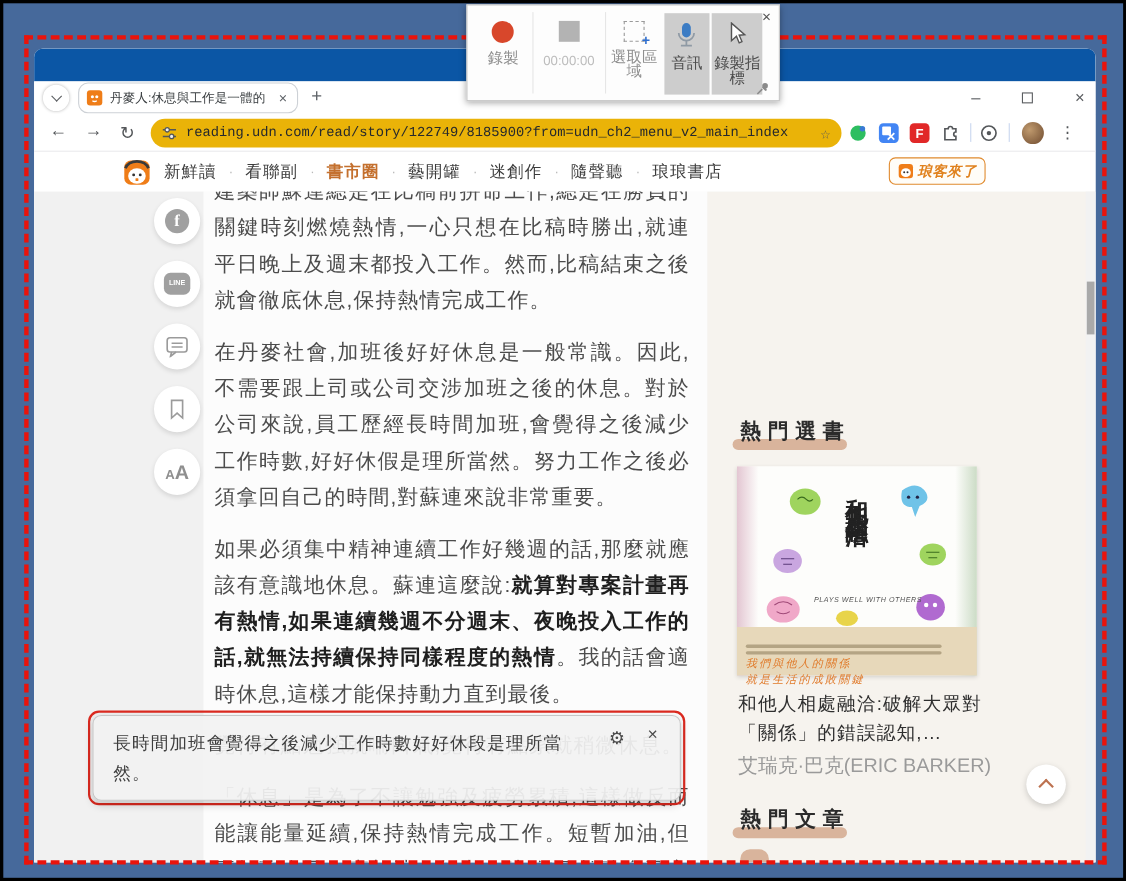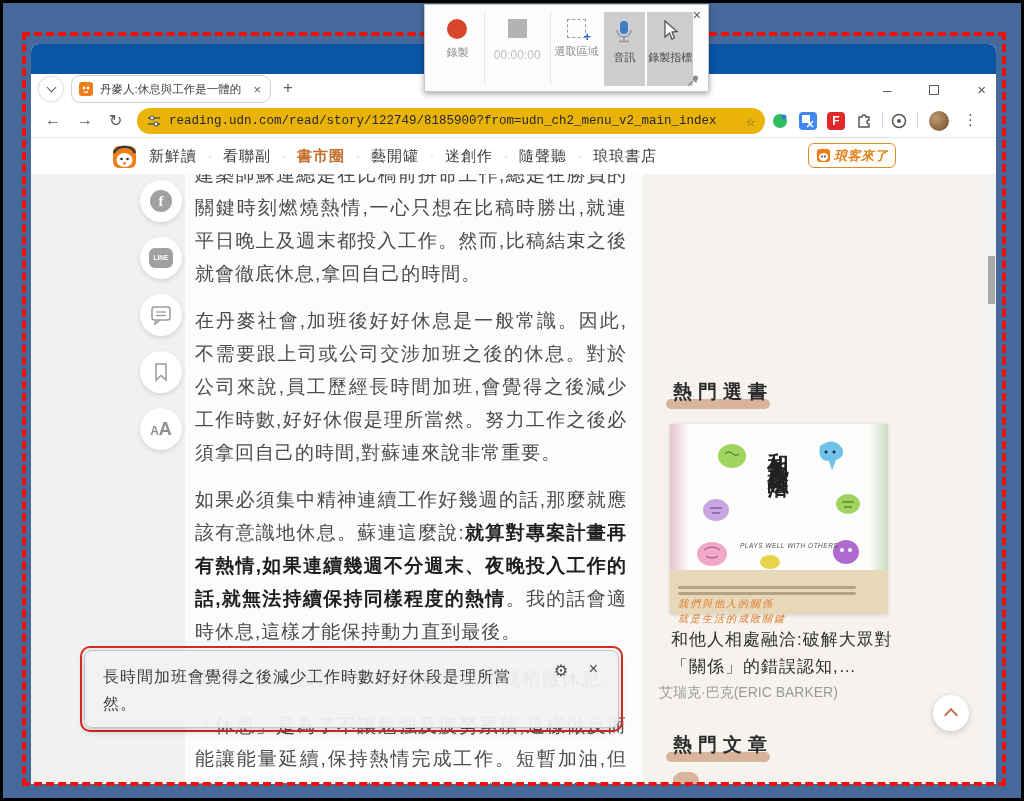--- a/index.html
+++ b/index.html
@@ -8,21 +8,21 @@
   .abs { position:absolute; }
   .desktop { position:absolute; left:3px; top:3px; right:3px; bottom:3px; background:#46699b; }
   .capture-border { position:absolute; left:22px; top:32px; width:984px; height:754px;
     border:4px dashed #ea130b; z-index:50; pointer-events:none; }
 
   
   .recorder { position:absolute; left:424px; top:4px; width:285px; height:88px;
     background:#fdfdfd; border:1px solid #c6c6c6; box-shadow:0 2px 6px rgba(0,0,0,.35); z-index:100; display:flex; padding:6px 14px 4px 6px; }
   .rec-cell { display:flex; flex-direction:column; align-items:center; justify-content:flex-start; padding-top:8px; height:74px; }
   .rec-sep { border-left:1px solid #e6e6e6; }
-  .rec-label { font-size:11px; color:#8f8f8f; margin-top:7px; text-align:center; line-height:13px; }
+  .rec-label { font-size:14px; color:#8f8f8f; margin-top:7px; text-align:center; line-height:13px; }
   .rec-active { background:#cdcdcd; margin:1px 1px 0 1px; }
   .rec-active .rec-label { color:#4c4c4c; }
   .rec-dot { width:20px; height:20px; border-radius:50%; background:#d8472b; }
   .stop-sq { width:19px; height:19px; background:#b3b3b3; }
   .timer { font-size:12px; color:#bdbdbd; margin-top:10px; }
   .region-ico { width:19px; height:19px; border:1.5px dashed #9a9a9a; position:relative; }
   .region-ico b { position:absolute; right:-6px; bottom:-7px; color:#2f6fd0; font-size:13px; font-weight:bold; }
   .rec-close { position:absolute; right:7px; top:2px; font-size:14px; color:#555; cursor:default; }
   .rec-pin { position:absolute; right:8px; bottom:4px; }
 
@@ -104,21 +104,21 @@
     background:linear-gradient(90deg,#e3c6d2 0,#fdfdfb 9%,#fdfdfb 91%,#ccdcc6 100%);
     box-shadow:0 1px 4px rgba(0,0,0,.15); }
   .cover-title { position:absolute; left:96px; top:12px; writing-mode:vertical-rl; font-size:21px;
     font-weight:bold; color:#222; letter-spacing:4px; line-height:24px; }
   .cover-sub { position:absolute; left:70px; top:118px; font-size:6.5px; color:#555; font-style:italic; letter-spacing:0.5px; }
   .cover-band { position:absolute; left:0; bottom:0; width:100%; height:44px; background:#e7d8ba; padding:13px 8px; }
   .cover-band .tline { height:3px; background:#8a7a58; opacity:.55; margin:3px 24px 0 0; border-radius:2px; }
   .cover-script { font-size:10px; color:#e07a2a; font-style:italic; letter-spacing:2px; line-height:13px; margin-top:2px; }
   .book-title { position:absolute; left:28px; top:452px; width:250px; font-size:17px; line-height:27px;
     color:#2f2f2f; letter-spacing:1px; }
-  .book-author { position:absolute; left:16px; top:510px; font-size:14px; color:#9a9a9a; }
+  .book-author { position:absolute; left:28px; top:510px; font-size:18px; color:#9a9a9a; }
   .rank-item { position:absolute; left:30px; top:598px; display:flex; align-items:center; gap:8px; }
   .rank-badge { width:26px; height:18px; border-radius:9px; background:#d9b49c; }
   .rank-text { font-size:15px; color:#4a4a4a; letter-spacing:1px; }
 
   .scroll-top { position:absolute; left:902px; top:521px; width:36px; height:36px; border-radius:50%;
     background:#fff; box-shadow:0 2px 6px rgba(0,0,0,.18); display:flex; align-items:center; justify-content:center; }
   .chev-up { width:10px; height:10px; border-left:2.5px solid #bd7250; border-top:2.5px solid #bd7250;
     transform:rotate(45deg); margin-top:4px; }
   .scrollbar { position:absolute; right:0; top:0; width:9px; height:100%; background:#f2f2f2; }
   .scroll-thumb { position:absolute; left:1px; top:82px; width:7px; height:48px; background:#a9a9a9; }
@@ -255,21 +255,21 @@
     <div class="share" style="top:177px">
       <svg width="18" height="20">
         <path d="M4 2 h10 v16 l-5 -4.5 L4 18 z" fill="none" stroke="#9b9b9b" stroke-width="1.5"></path>
       </svg>
     </div>
     <div class="share" style="top:234px">
       <span class="aa"><span class="a1">A</span><span class="a2">A</span></span>
     </div>
 
     <div class="article-text">
-      <p>建築師蘇連總是在比稿前拚命工作,總是在勝負的關鍵時刻燃燒熱情,一心只想在比稿時勝出,就連平日晚上及週末都投入工作。然而,比稿結束之後就會徹底休息,拿回自己的時間。</p>
+      <p>建築師蘇連總是在比稿前拚命工作,總是在勝負的關鍵時刻燃燒熱情,一心只想在比稿時勝出,就連平日晚上及週末都投入工作。然而,比稿結束之後就會徹底休息,保持熱情完成工作。</p>
       <p>在丹麥社會,加班後好好休息是一般常識。因此,不需要跟上司或公司交涉加班之後的休息。對於公司來說,員工歷經長時間加班,會覺得之後減少工作時數,好好休假是理所當然。努力工作之後必須拿回自己的時間,對蘇連來說非常重要。</p>
       <p><span>如果必須集中精神連續工作好幾週的話,那麼就應該有意識地休息。蘇連這麼說:</span><b>就算對專案計畫再有熱情,如果連續幾週不分週末、夜晚投入工作的話,就無法持續保持同樣程度的熱情</b><span>。我的話會適時休息,這樣才能保持動力直到最後。</span></p>
       <p>覺得有點勉強就喘口氣,覺得有點累就稍微休息。</p>
       <p>「休息」是為了不讓勉強及疲勞累積,這樣做反而能讓能量延續,保持熱情完成工作。短暫加油,但不勉強自己一直加油。努力一時,但不勉強自己永遠努力。堅持一下,但不勉強自己持續堅持。短暫忍耐,</p>
     </div>
 
     <div class="caption-wrap">
       <div class="caption-box">
         <div class="caption-text">長時間加班會覺得之後減少工作時數好好休段是理所當然。</div>
         <span class="caption-gear">⚙</span>

